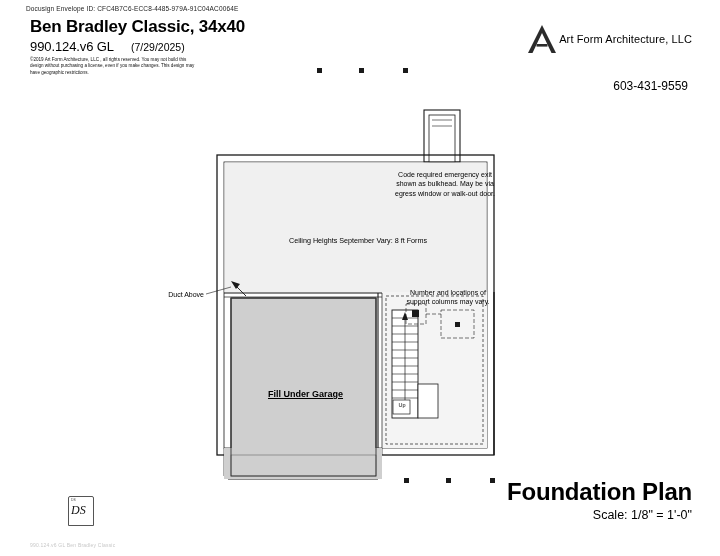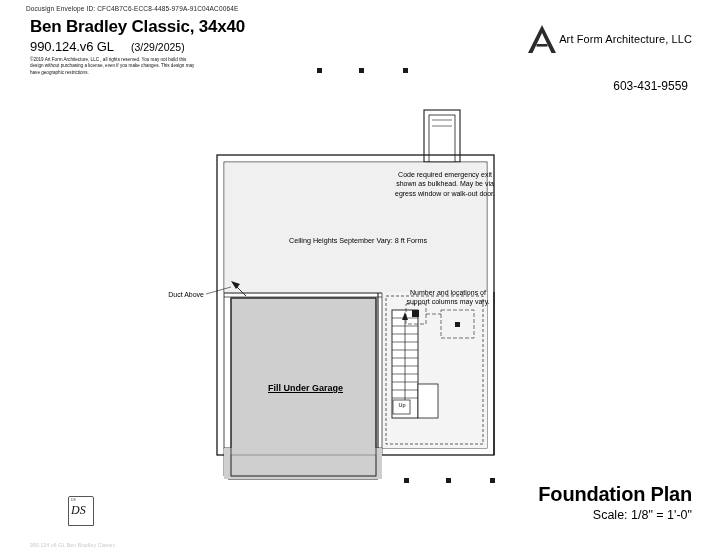--- a/index.html
+++ b/index.html
@@ -106,21 +106,21 @@
   }
 
   
   .foundation-title {
     position: absolute;
     right: 28px;
     bottom: 34px;
     text-align: right;
   }
   .foundation-title .ft-main {
-    font-size: 20px;
+    font-size: 24px;
     font-weight: bold;
     letter-spacing: -0.2px;
   }
   .foundation-title .ft-scale {
     font-size: 12.5px;
     margin-top: 2px;
   }
 
   .stamp-box {
     position: absolute;
@@ -170,34 +170,35 @@
     font-weight: bold;
     text-decoration: underline;
   }
   .lbl-basement-sub {
     font-size: 7.2px;
   }
   .lbl-garage {
     font-size: 9px;
     font-weight: bold;
     text-decoration: underline;
+    margin-top: 6px;
   }
 </style>
 </head>
 <body>
 
 <div class="page">
 
   <div class="envelope-id">Docusign Envelope ID: CFC4B7C6-ECC8-4485-979A-91C04AC0064E</div>
 
   <div class="title-block">
     <div class="plan-title">Ben Bradley Classic, 34x40</div>
     <div class="plan-code-row">
       <span class="plan-code">990.124.v6 GL</span>
-      <span class="plan-date">(3/29/2025)</span>
+      <span class="plan-date">(7/29/2025)</span>
     </div>
     <div class="copyright">©2019 Art Form Architecture, LLC , all rights reserved. You may not build this design without purchasing a license, even if you make changes. This design may have geographic restrictions.</div>
   </div>
 
   <div class="firm-block">
     <div class="firm-row">
       <span class="firm-logo">
         <svg width="34" height="34" viewBox="0 0 34 34">
           <polygon points="17,3 31,31 26.5,31 17,11 7.5,31 3,31" fill="#2b2b2b"></polygon>
           <rect x="11.5" y="22" width="11" height="2.6" fill="#2b2b2b"></rect>

